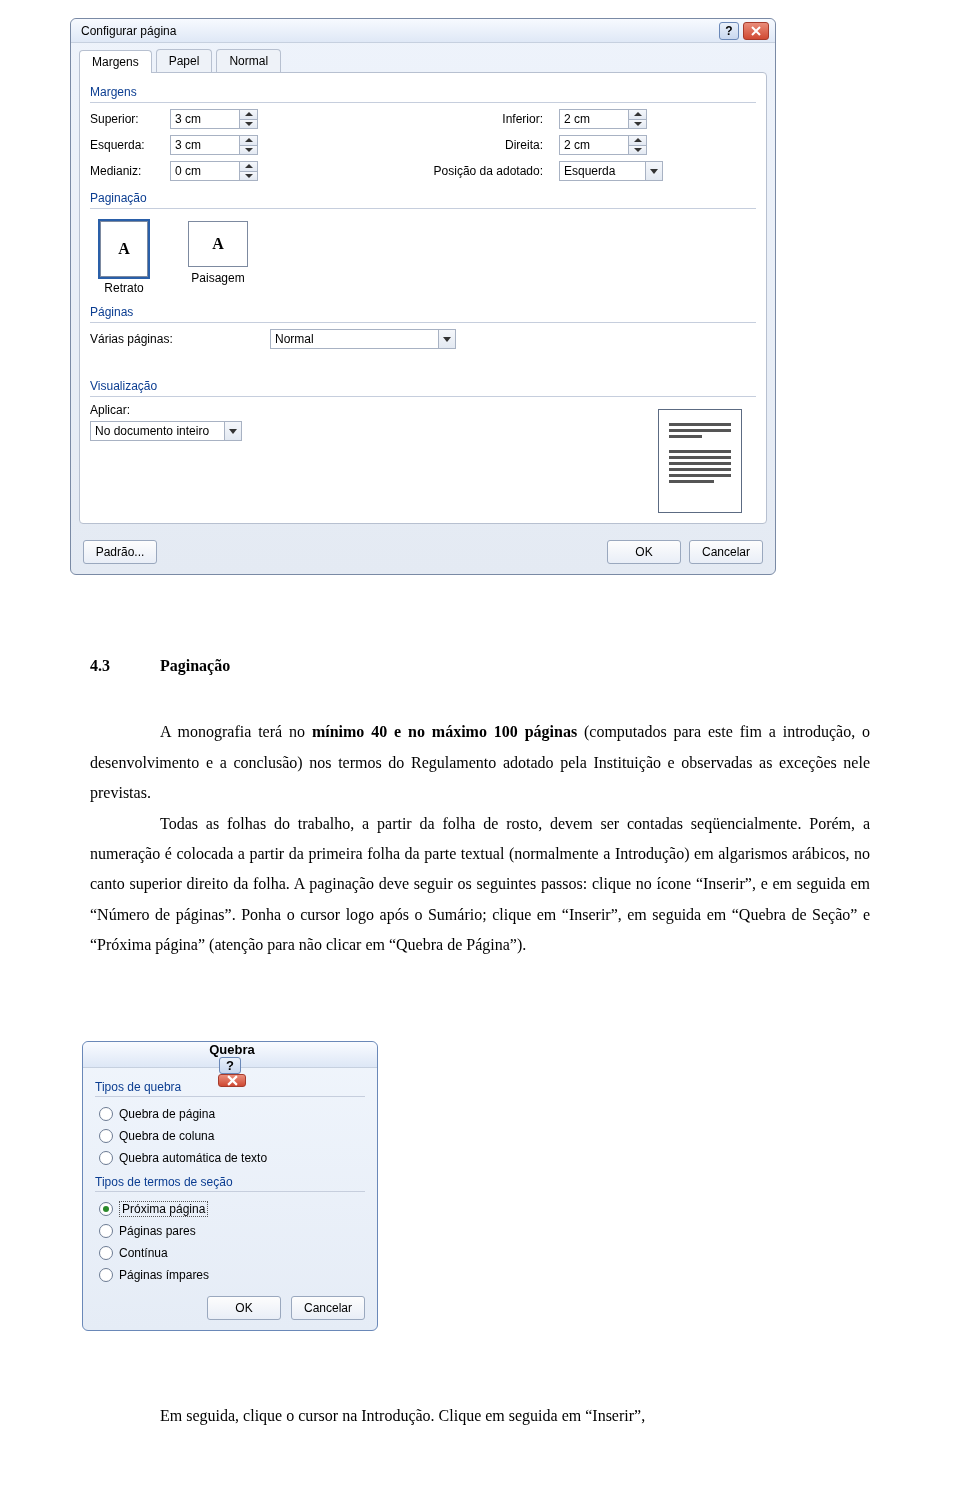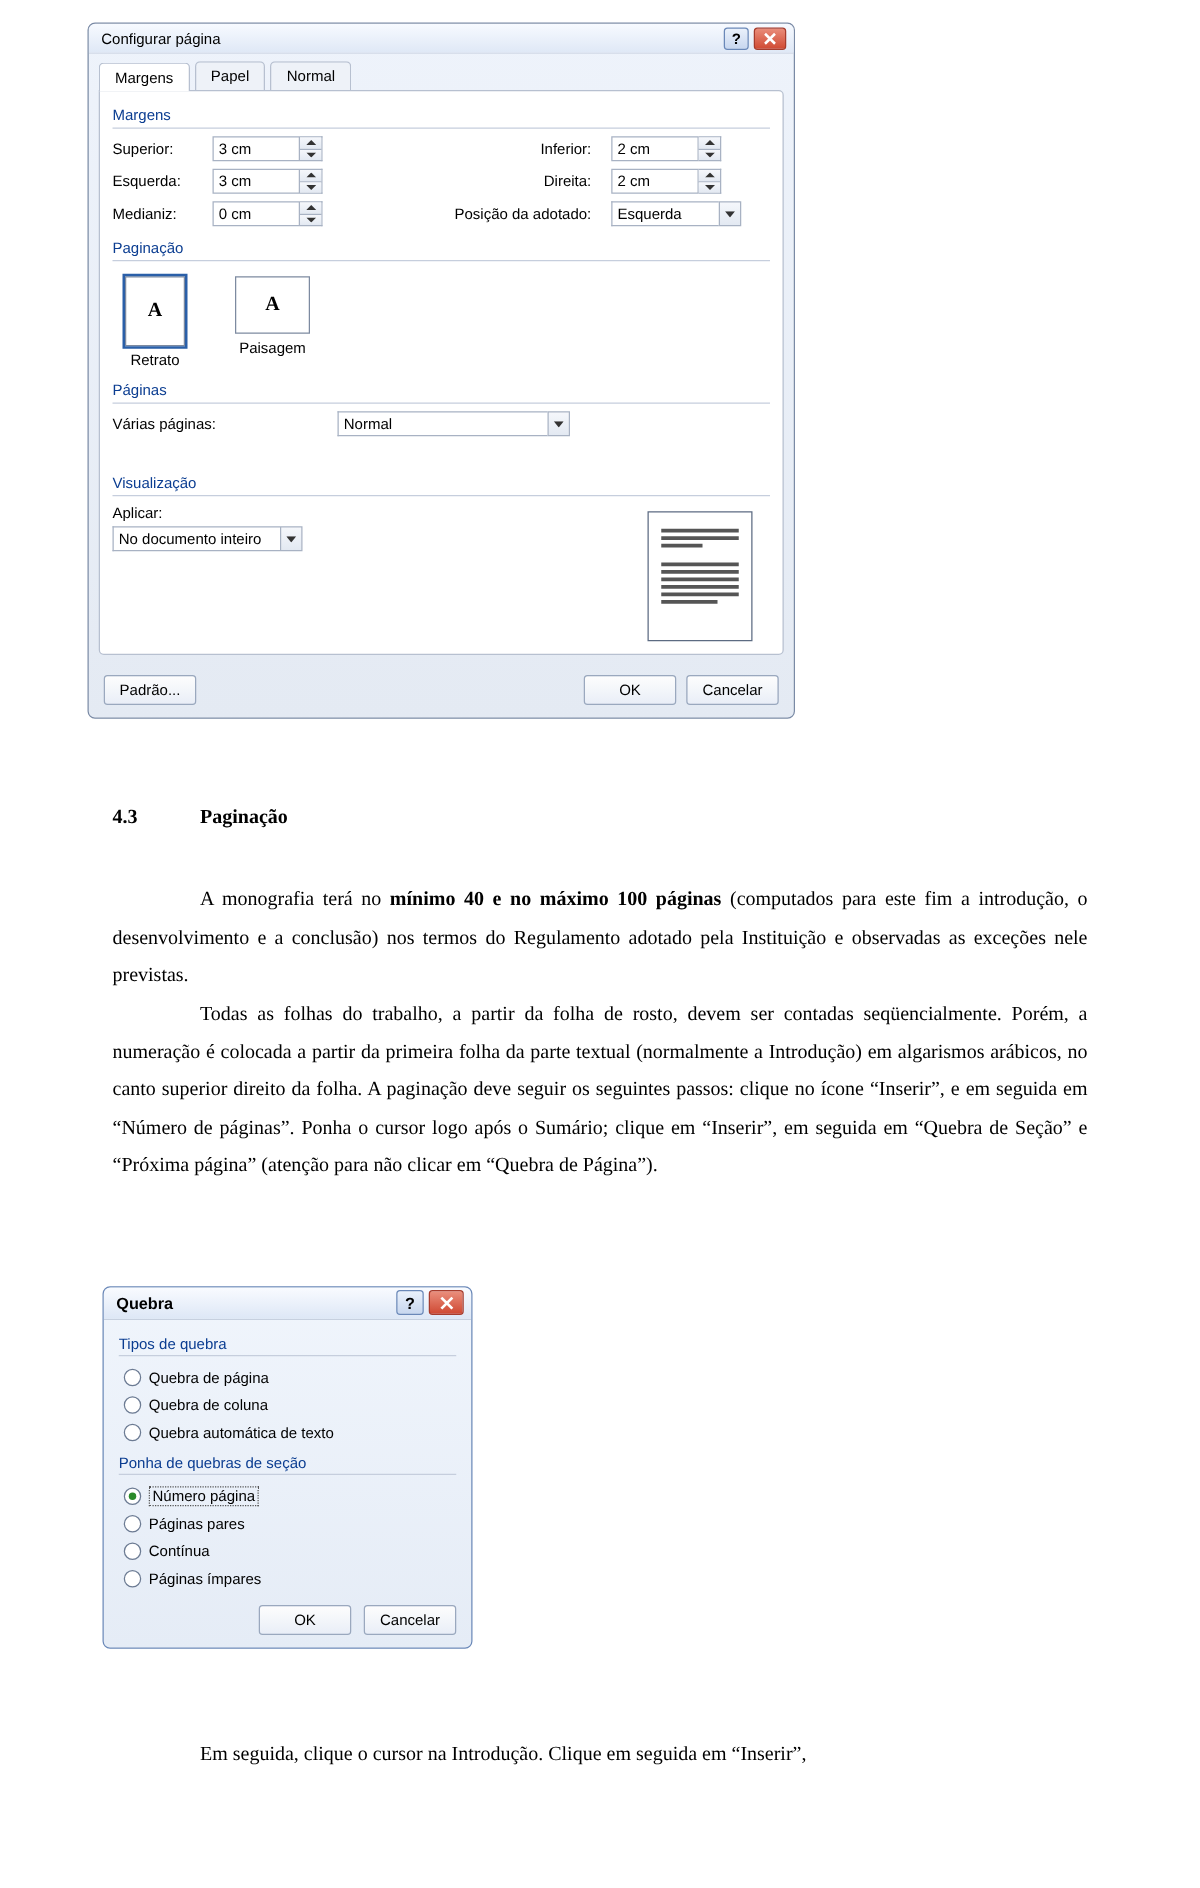--- a/index.html
+++ b/index.html
@@ -1,20 +1,20 @@
 <!DOCTYPE html>
 <html><head>
 <meta charset="utf-8">
 <style>
   * { box-sizing: border-box; margin: 0; padding: 0; }
   body { width: 960px; background: #fff; font-family: "Times New Roman", Times, serif; color: #000; }
   .page { padding: 0; }
 
   
-  .dialog1 { width: 566px; margin: 18px 0 0 70px; border: 1px solid #7a8aa5; border-radius: 6px; background: linear-gradient(#eef3fb, #e4eaf3); position: relative; }
+  .dialog1 { width: 706px; margin: 18px 0 12px 70px; border: 1px solid #7a8aa5; border-radius: 6px; background: linear-gradient(#eef3fb, #e4eaf3); position: relative; }
   .titlebar { height: 24px; display: flex; align-items: center; padding: 0 6px 0 10px; background: linear-gradient(#f7faff, #dfe8f6); border-bottom: 1px solid #c6d0df; border-radius: 6px 6px 0 0; font: 12px Tahoma, Arial, sans-serif; }
   .titlebar .title { flex: 1; }
   .titlebar .btns { display: flex; gap: 4px; }
   .tb-btn { width: 20px; height: 18px; border: 1px solid #6a88b8; background: linear-gradient(#eaf1fb, #c8d7ef); border-radius: 3px; display: flex; align-items: center; justify-content: center; font: bold 12px/1 Tahoma, sans-serif; }
   .tb-close { width: 26px; height: 18px; border: 1px solid #a63b2c; background: linear-gradient(#e98c7a, #d04a33); border-radius: 3px; color: #fff; display: flex; align-items: center; justify-content: center; }
   .tb-close svg { width: 10px; height: 10px; }
   .tabs { display: flex; margin: 6px 0 0 8px; font: 12px Tahoma, sans-serif; }
   .tab { padding: 4px 12px; border: 1px solid #b7c0d0; border-bottom: none; border-radius: 4px 4px 0 0; background: #eef2f8; margin-right: 4px; }
   .tab.active { background: #fff; position: relative; top: 1px; }
   .tabbody { border: 1px solid #b7c0d0; background: #fff; margin: 0 8px 8px 8px; border-radius: 0 4px 4px 4px; padding: 8px 10px 10px 10px; font: 12px Tahoma, sans-serif; }
@@ -51,21 +51,21 @@
   .dlg-btn { min-width: 74px; height: 24px; border: 1px solid #9aa8be; border-radius: 3px; background: linear-gradient(#fdfdfd,#e9eef7); font: 12px Tahoma, sans-serif; display: inline-flex; align-items: center; justify-content: center; padding: 0 10px; }
 
   
   .doc { padding: 64px 90px 0 90px; font: 16px/1.9 "Times New Roman", serif; text-align: justify; }
   .doc .sectitle { display: flex; gap: 50px; font-weight: bold; margin-bottom: 36px; text-align: left; }
   .doc p { margin-bottom: 0; }
   .doc .indent { text-indent: 70px; }
 
   
   .dialog2 { width: 296px; margin: 80px 0 0 82px; border: 1px solid #6a88b8; border-radius: 6px; background: linear-gradient(#f0f5fc,#e5ecf6); font: 12px Tahoma, sans-serif; }
-  .titlebar2 { height: 26px; display: flex; align-items: center; padding: 0 6px 0 10px; background: linear-gradient(#f9fbff,#dde7f6); border-bottom: 1px solid #c6d0df; border-radius: 6px 6px 0 0; font: bold 13px Tahoma, sans-serif; }
+  .titlebar2 { height: 26px; display: flex; align-items: center; padding: 0 6px 0 10px; background: linear-gradient(#f9fbff,#dde7f6); border-bottom: 1px solid #c6d0df; border-radius: 6px 6px 0 0; font: bold 13px Tahoma, sans-serif; flex-direction: column; }
   .titlebar2 .title { flex: 1; }
   .titlebar2 .q { width: 22px; height: 20px; border: 1px solid #6a88b8; border-radius: 3px; background: linear-gradient(#eaf1fb, #c8d7ef); display: flex; align-items: center; justify-content: center; margin-right: 4px; font: bold 13px Tahoma, sans-serif; }
   .titlebar2 .x { width: 28px; height: 20px; border: 1px solid #a63b2c; border-radius: 3px; background: linear-gradient(#ea8f7d,#cf4933); color:#fff; display: flex; align-items: center; justify-content: center; }
   .titlebar2 .x svg { width: 11px; height: 11px; }
   .dlg2body { padding: 8px 12px 10px 12px; }
   .sub { color: #0b3d91; margin: 4px 0 2px 0; }
   .sub + .hr { border-top: 1px solid #c6cedd; margin-bottom: 6px; }
   .radios { margin-left: 4px; }
   .radio-row { display: flex; align-items: center; gap: 6px; height: 22px; }
   .radio { width: 14px; height: 14px; border: 1px solid #6c7b93; border-radius: 50%; display: inline-flex; align-items: center; justify-content: center; background: #fff; }
@@ -315,26 +315,26 @@
           </div>
         <div class="radio-row">
             <span class="radio"></span>
             <span>Quebra de coluna</span>
           </div>
         <div class="radio-row">
             <span class="radio"></span>
             <span>Quebra automática de texto</span>
           </div>
       </div>
-      <div class="sub" style="margin-top:6px">Ponha de quebras de seção</div>
+      <div class="sub" style="margin-top:6px">Tipos de termos de seção</div>
       <div class="hr"></div>
       <div class="radios">
         <div class="radio-row">
             <span class="radio sel"></span>
-            <span class="dotsel">Número página</span>
+            <span class="dotsel">Próxima página</span>
           </div>
         <div class="radio-row">
             <span class="radio"></span>
             <span>Páginas pares</span>
           </div>
         <div class="radio-row">
             <span class="radio"></span>
             <span>Contínua</span>
           </div>
         <div class="radio-row">

